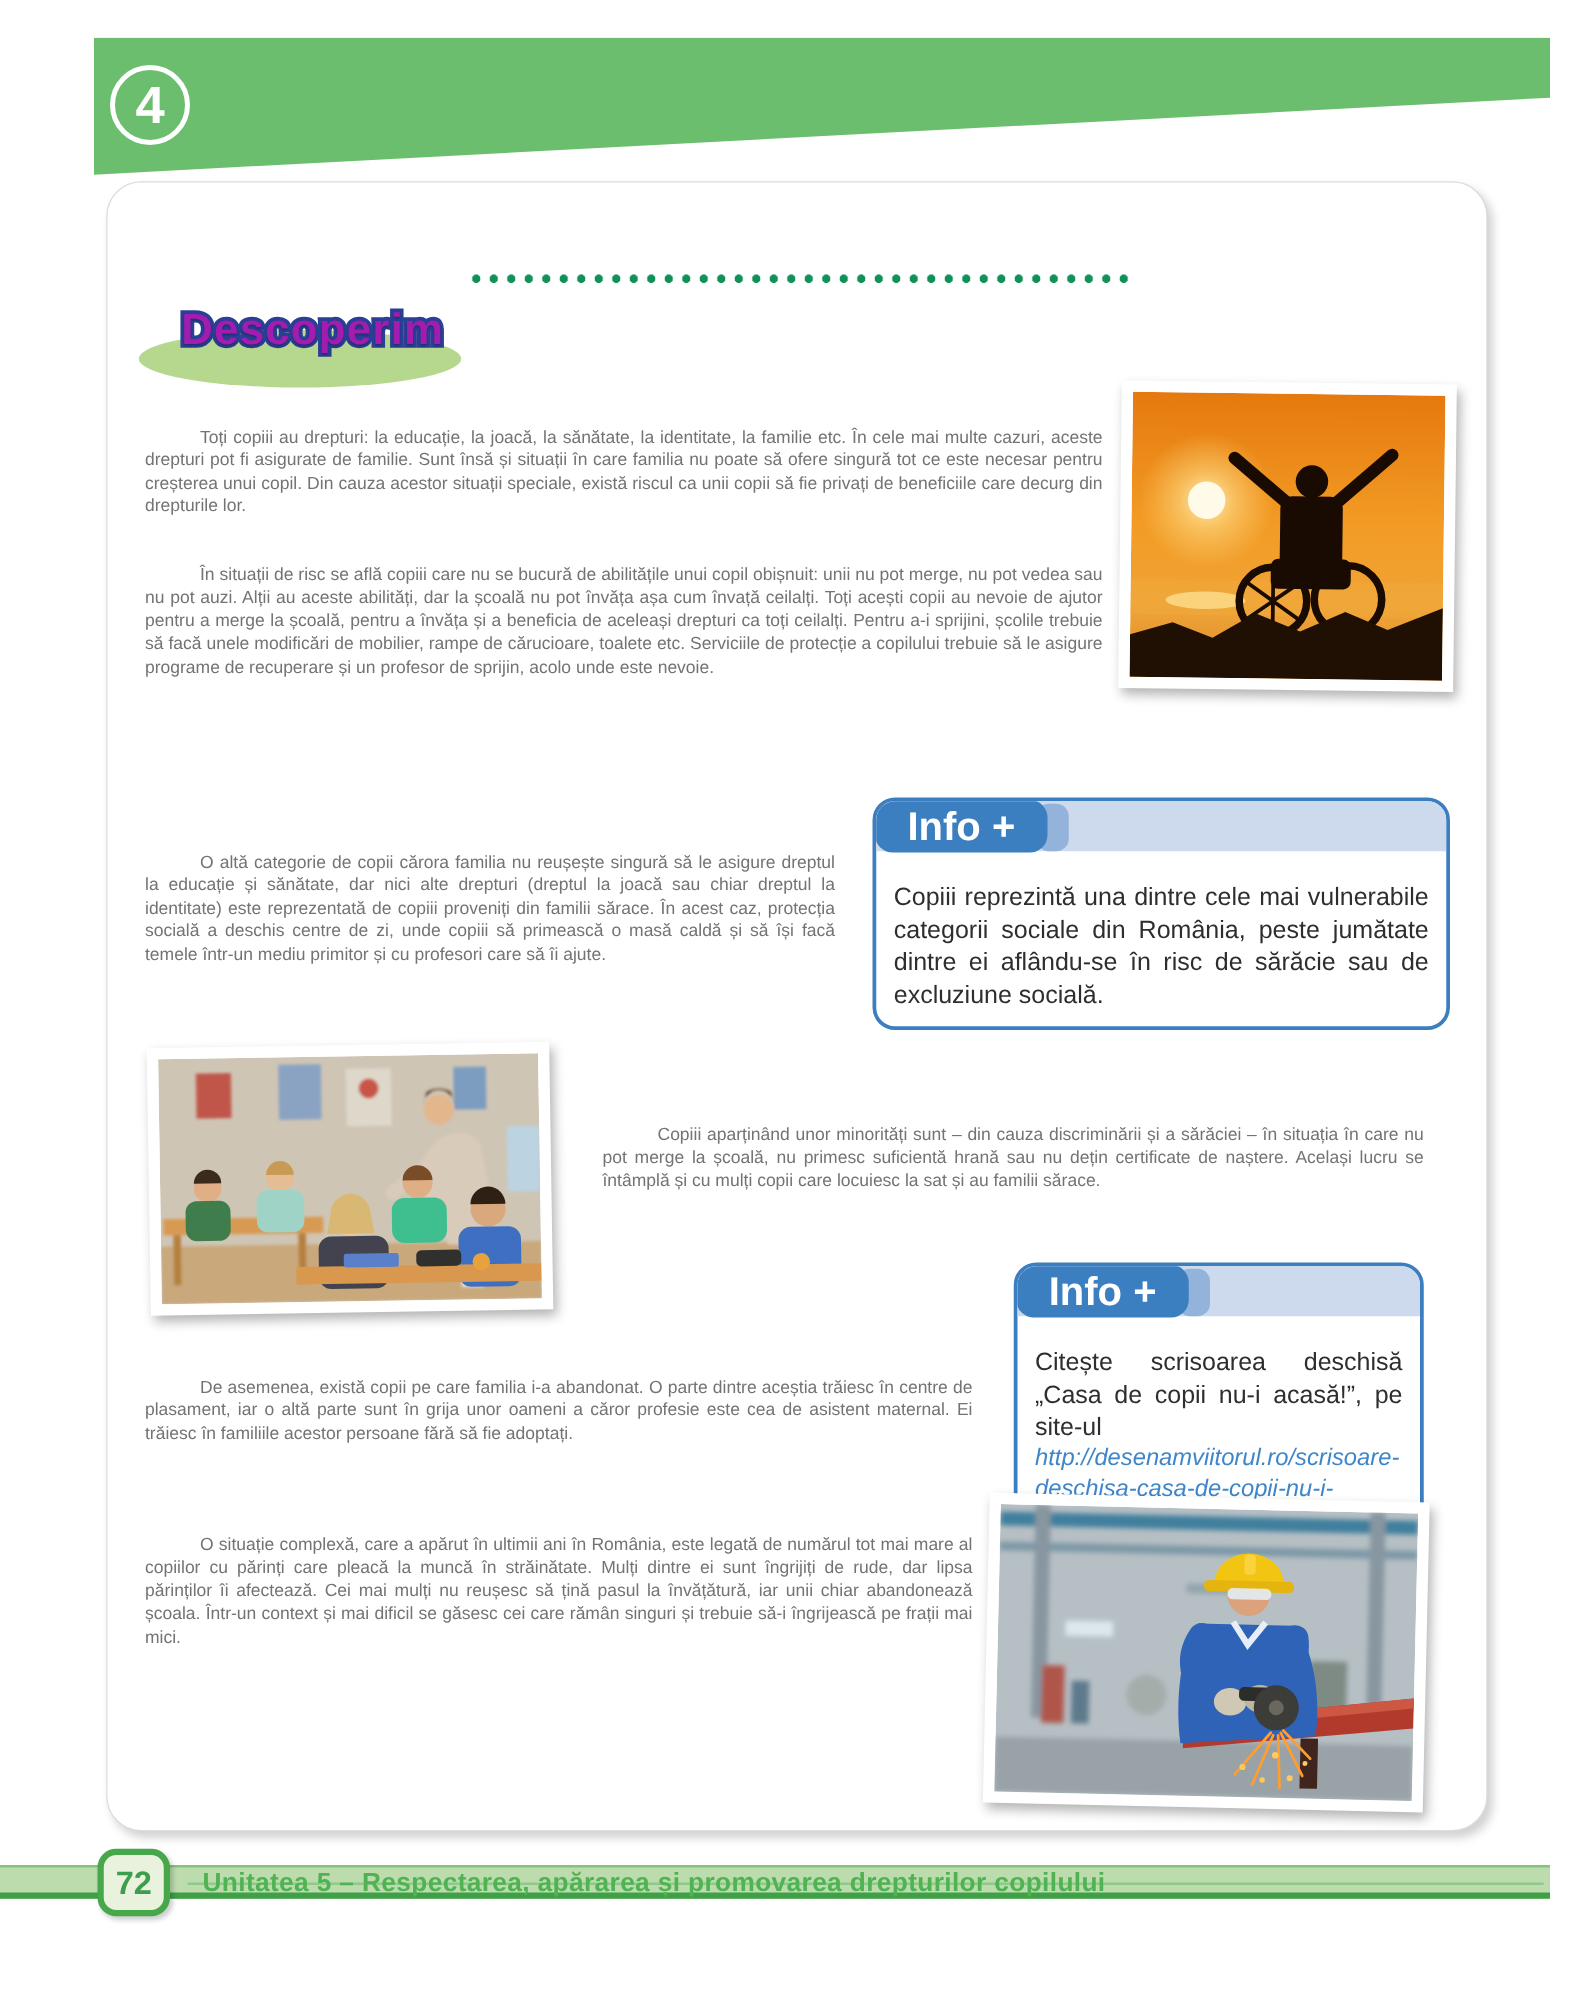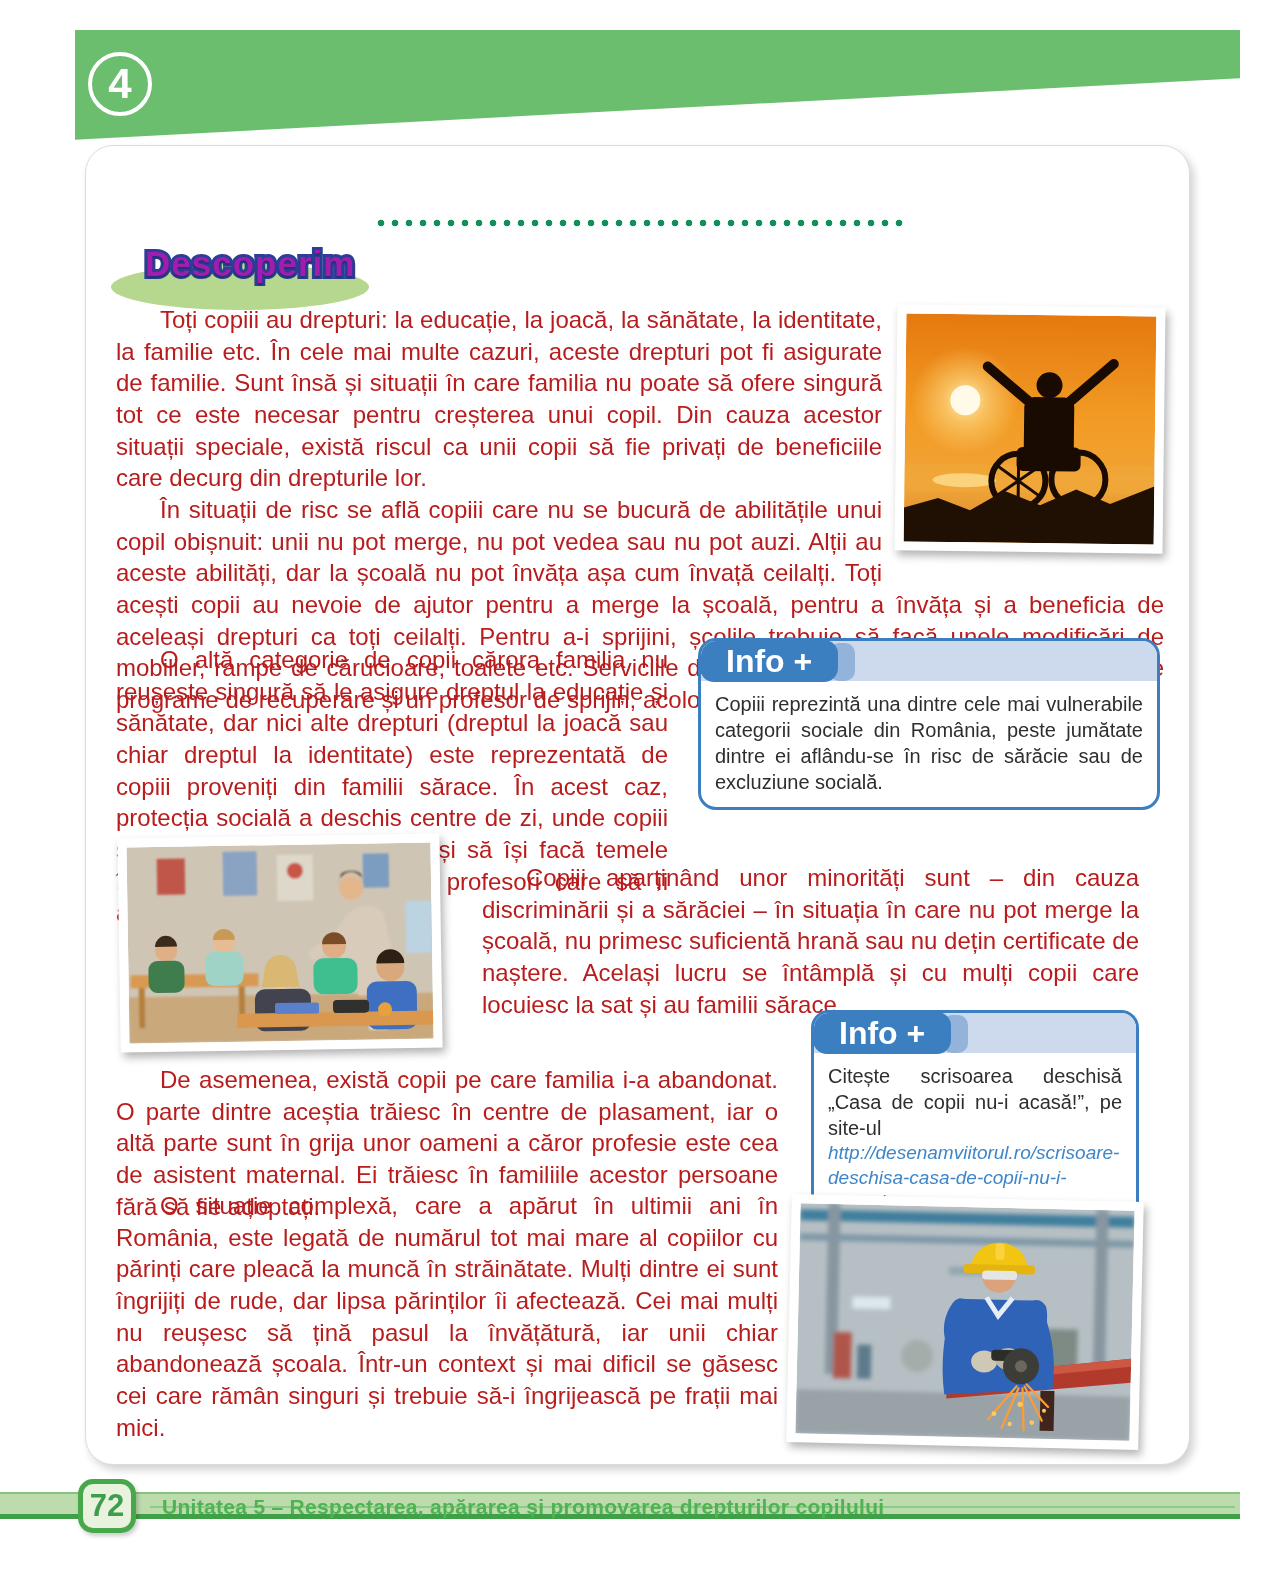--- a/index.html
+++ b/index.html
@@ -27,21 +27,21 @@
 
   
   .descoperim { position:absolute; left:25px; top:98px; width:280px; height:66px; }
   .descoperim .ellipse { position:absolute; left:0; bottom:0; width:258px; height:46px;
     background:#b5d78e; border-radius:50%; }
   .descoperim .word { position:absolute; left:34px; top:0; font-size:35px; font-weight:bold;
     letter-spacing:1px; color:#a21caf; -webkit-text-stroke:6px #2b3f96;
     paint-order:stroke fill; text-shadow:0 2px 2px rgba(0,0,0,0.25); }
 
   
-  .par { font-size:24px; line-height:1.32; text-align:justify; color:#b91c1c; }
+  .par { font-size:14px; line-height:1.32; text-align:justify; color:#737373;margin-top:36px; }
   .indent { text-indent:44px; }
   .flow { position:absolute; left:30px; top:158px; width:1048px; }
 
   .abs { position:absolute; }
 
   
   .photo { background:#ffffff; padding:9px; box-shadow:3px 5px 9px rgba(0,0,0,0.3); }
   .photo svg { display:block; }
   .ph-sunset { float:right; margin:2px 0 10px 14px; transform:rotate(0.7deg); }
   .ph-class  { transform:rotate(-0.9deg); }
@@ -49,33 +49,33 @@
 
   
   .infobox { border:3px solid #3c7fc0; border-radius:18px; background:#ffffff; overflow:hidden; }
   .info-head { position:relative; height:40px; background:#cdd9ec; }
   .info-tab { position:absolute; left:-1px; top:-1px; height:42px; padding:0 26px;
     background:#3c7fc0; border-radius:14px; display:flex; align-items:center;
     color:#ffffff; font-size:32px; font-weight:bold; z-index:2; }
   .info-tab-echo { position:absolute; left:128px; top:2px; width:26px; height:38px;
     background:#93b3da; border-radius:10px; z-index:1; }
   .info-body { padding:10px 14px 12px 14px; }
-  .info-text { font-size:20px; line-height:1.3; text-align:justify; color:#2e2e2e; }
+  .info-text { font-size:20px; line-height:1.3; text-align:justify; color:#2e2e2e;margin-top:14px; }
   .info-link { font-size:19px; line-height:1.3; font-style:italic; color:#3e86c9; }
   .align-right { text-align:right; }
 
   
   .footer-bar { position:absolute; left:0; top:1492px; width:1240px; height:27px;
     background:#bcdcae; border-top:2px solid #86c37e; border-bottom:5px solid #3fa047; }
   .footer-line { position:absolute; left:150px; top:1506px; width:1085px; height:2px;
     background:#8fca88; }
   .page-badge { position:absolute; left:78px; top:1479px; width:58px; height:54px;
     background:#e8f2dd; border:5px solid #46a84b; border-radius:15px;
     display:flex; align-items:center; justify-content:center;
-    color:#3f9e4d; font-size:31px; font-weight:bold;
+    color:#3f9e4d; font-size:26px; font-weight:bold;
     box-shadow:2px 3px 4px rgba(0,0,0,0.2); }
   .footer-text { position:absolute; left:162px; top:1495px; color:#4fb253;
     font-size:21px; font-weight:bold; letter-spacing:0.3px; }
 </style>
 </head>
 <body>
 
 <div class="banner"></div>
 <div class="unit-circle">
   <span>4</span>

